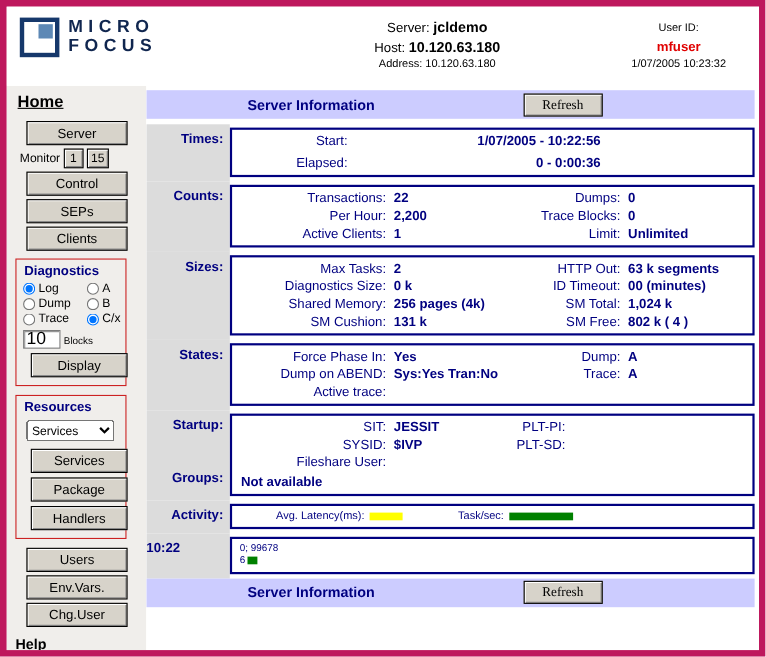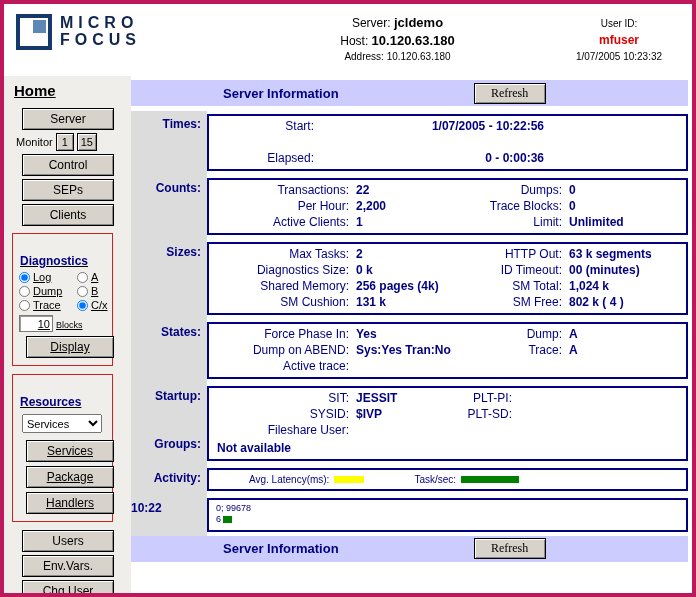--- a/index.html
+++ b/index.html
@@ -1,18 +1,18 @@
 <!DOCTYPE html>
 <html><head>
 <meta charset="utf-8">
 <style>
   * { box-sizing: border-box; margin: 0; padding: 0; }
   html,body { background:#fff; }
   body { font-family:"Liberation Sans", sans-serif; color:#000; }
-  .page { width:696px; height:597px; border:4px solid #be185d; background:#fff; overflow:hidden; display:flex; flex-direction:column; }
+  .page { width:696px; height:597px; border:6px solid #be185d; background:#fff; overflow:hidden; display:flex; flex-direction:column; }
 
   
   .top-header { height:72px; display:flex; align-items:flex-start; padding:8px 8px 0 12px; background:#fff; flex:0 0 auto; }
   .logo { display:flex; align-items:center; gap:8px; width:225px; margin-top:2px; }
   .logo-mark { width:36px; height:36px; border:4px solid #16386b; position:relative; background:#fff; flex:0 0 auto; }
   .logo-mark .lm-inner { position:absolute; top:2px; right:2px; width:13px; height:13px; background:#5d88b5; }
   .logo-text { color:#10264f; font-weight:bold; font-size:16px; letter-spacing:5px; line-height:1.05; }
   .center-info { flex:1; text-align:center; line-height:1.4; padding-top:2px; }
   .center-info .l1 { font-size:12px; }
   .center-info .l1 b { font-size:13px; }
@@ -26,28 +26,28 @@
   .body-row { flex:1; display:flex; overflow:hidden; }
 
   
   .sidebar { width:127px; background:#f0eeeb; padding:4px 4px 4px 6px; flex:0 0 auto; }
   .home-link { font-size:15px; font-weight:bold; text-decoration:underline; margin:2px 0 6px 4px; cursor:pointer; display:inline-block; }
   .btn { font-family:inherit; font-size:12px; color:#000; background:#d7d3ca; border:1px solid #000;
          box-shadow: inset 1px 1px 0 #fff, inset -1px -1px 0 #8a8a8a; padding:2px 4px; cursor:pointer; }
   .side-btn { display:block; width:92px; height:22px; margin:3px 0 3px 12px; }
   .monitor-row { display:flex; align-items:center; gap:3px; margin:3px 0 3px 6px; font-size:11px; }
   .mini-btn { height:18px; min-width:18px; padding:0 3px; font-size:11px; }
-  .red-box { border:1px solid #cc2222; margin:7px 14px 8px 2px; padding:19px 3px 5px 3px;text-decoration:underline; }
+  .red-box { border:1px solid #cc2222; margin:7px 14px 8px 2px; padding:2px 3px 5px 3px; }
   .red-box-title { color:#000080; font-weight:bold; font-size:12px; margin:1px 0 3px 4px; }
   .radio-row { display:flex; align-items:center; font-size:11px; margin:2px 0 2px 3px; }
   .radio-row label { display:flex; align-items:center; cursor:pointer; }
   .radio-c1 { width:58px; }
   .radio-row input { width:11px; height:11px; margin:0 3px 0 0; }
   .blocks-row { display:flex; align-items:flex-end; gap:3px; margin:4px 0 3px 3px; }
-  .blocks-input { width:34px; height:17px; font-size:11px; font-family:inherit; border:1px solid #7b7b7b; box-shadow: inset 1px 1px 0 #9a9a9a; padding:0 2px; background:#fff;text-align:right; }
+  .blocks-input { width:34px; height:17px; font-size:16px; font-family:inherit; border:1px solid #7b7b7b; box-shadow: inset 1px 1px 0 #9a9a9a; padding:0 2px; background:#fff; }
   .blocks-label { font-size:9px; padding-bottom:2px; }
   .box-btn { display:block; width:88px; height:22px; margin:4px 0 2px 10px; }
   .res-select { width:80px; height:19px; font-size:11px; font-family:inherit; margin:2px 0 3px 6px; }
   .help-label { font-size:13px; font-weight:bold; margin:8px 0 1px 2px; }
 
   
   .main { flex:1; background:#fff; padding:4px 0 0 0; display:flex; flex-direction:column; overflow:hidden; }
   .info-bar { background:#ccccff; height:26px; flex:0 0 auto; display:flex; align-items:center; margin-right:4px; }
   .bar-title { color:#000080; font-weight:bold; font-size:13px; margin-left:92px; }
   .refresh-btn { margin-left:135px; width:72px; height:21px;font-family:Liberation Serif, serif; }
@@ -56,21 +56,21 @@
   .section-row { display:flex; flex:0 0 auto; }
   .section-label { width:76px; background:#dcdcdc; color:#000080; font-weight:bold; font-size:12px;
                    text-align:right; padding:6px 6px 0 0; flex:0 0 auto; display:flex; flex-direction:column; align-items:flex-end; }
   .section-label .sub { margin-top:auto; padding-bottom:14px; }
   .section-content { flex:1; padding:3px 4px 4px 0; background:#fff; }
   .section-box { background:#fff; border:2px solid #000080; padding:3px 0 4px 0; height:100%; }
 
   .lbl { color:#000080; font-size:12px; text-align:right; }
   .val { color:#000080; font-size:12px; font-weight:bold; text-align:left; padding-left:7px; }
 
-  .grid2 { display:grid; grid-template-columns:105px 230px; row-gap:18px; align-items:center; }
+  .grid2 { display:grid; grid-template-columns:105px 230px; row-gap:6px; align-items:center; }
   .grid2 .val { text-align:right; padding-left:0; }
   .grid4 { display:grid; grid-template-columns:140px 108px 105px 1fr; row-gap:2px; align-items:center; }
   .grid4s { display:grid; grid-template-columns:140px 108px 55px 1fr; row-gap:2px; align-items:center; }
   .groups-value { color:#000080; font-size:12px; font-weight:bold; padding:4px 0 0 8px; }
 
   .legend-box { display:flex; align-items:center; font-size:10px; color:#000080; padding:4px 0 4px 40px; gap:6px; }
   .legend-group { display:flex; align-items:center; gap:5px; }
   .legend-gap { width:16px; }
   .swatch { height:7px; display:inline-block; }
   .sw-yellow { width:30px; background:#ffff00; }

